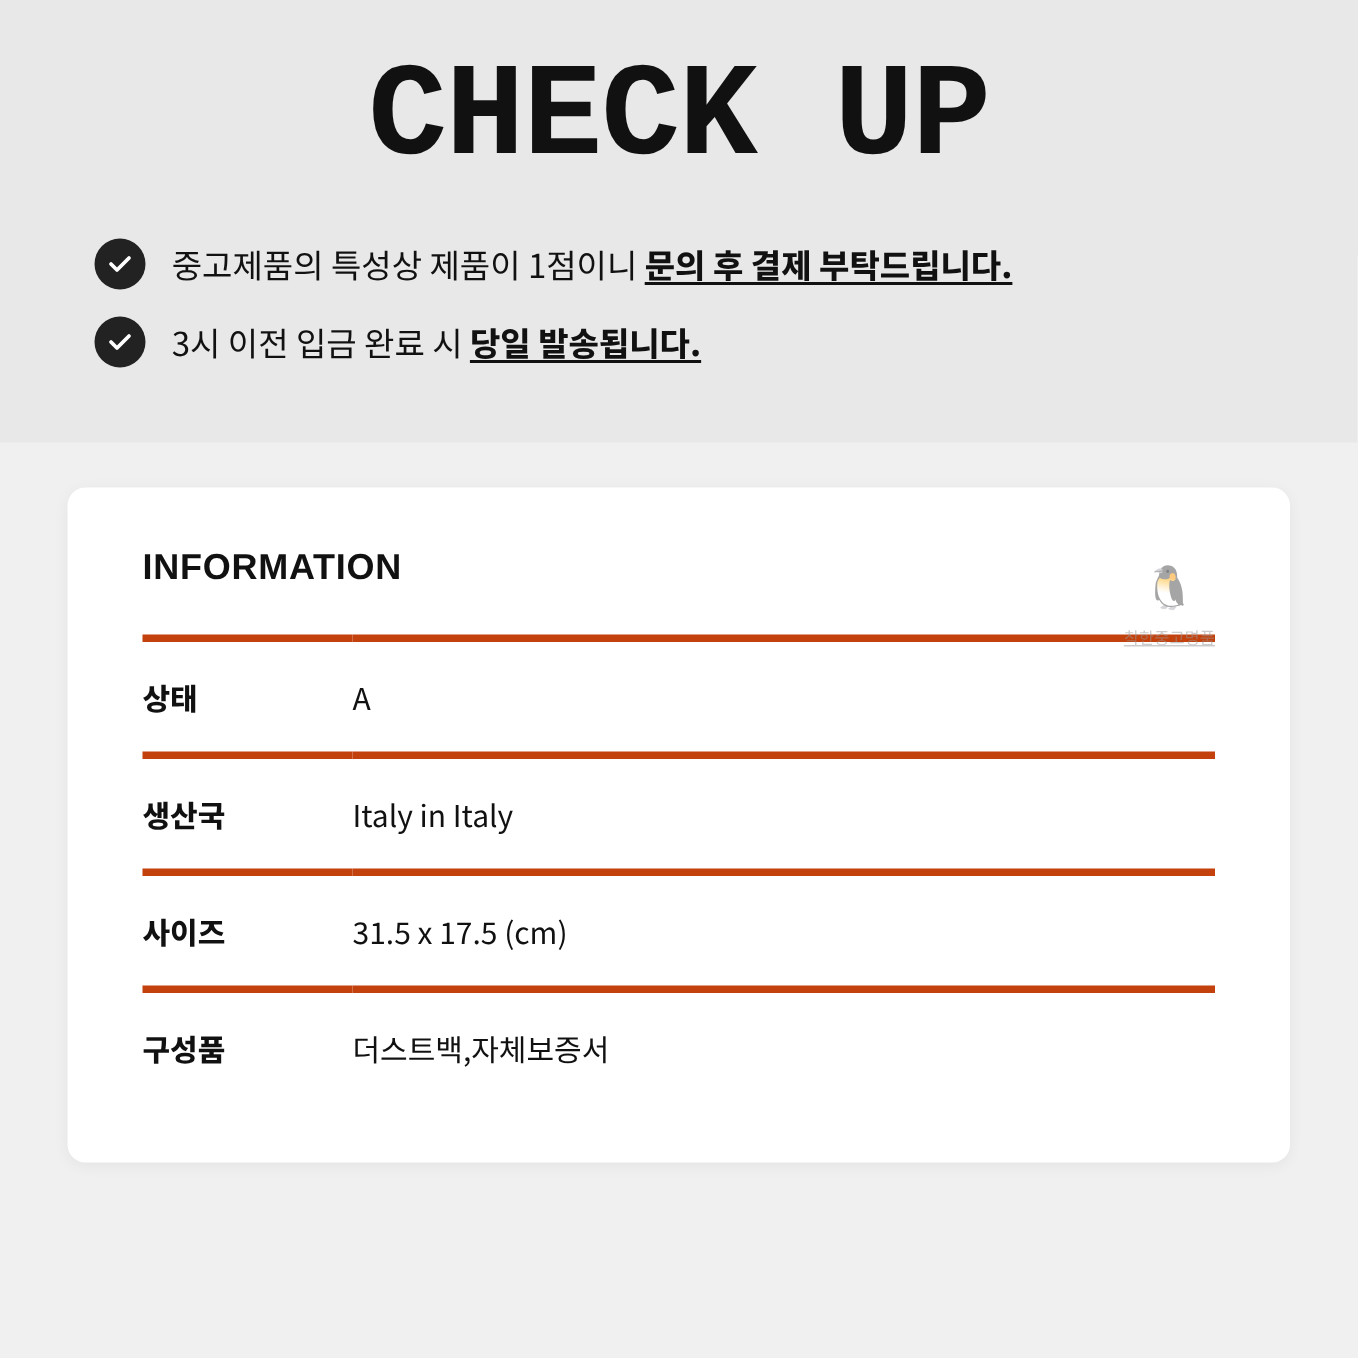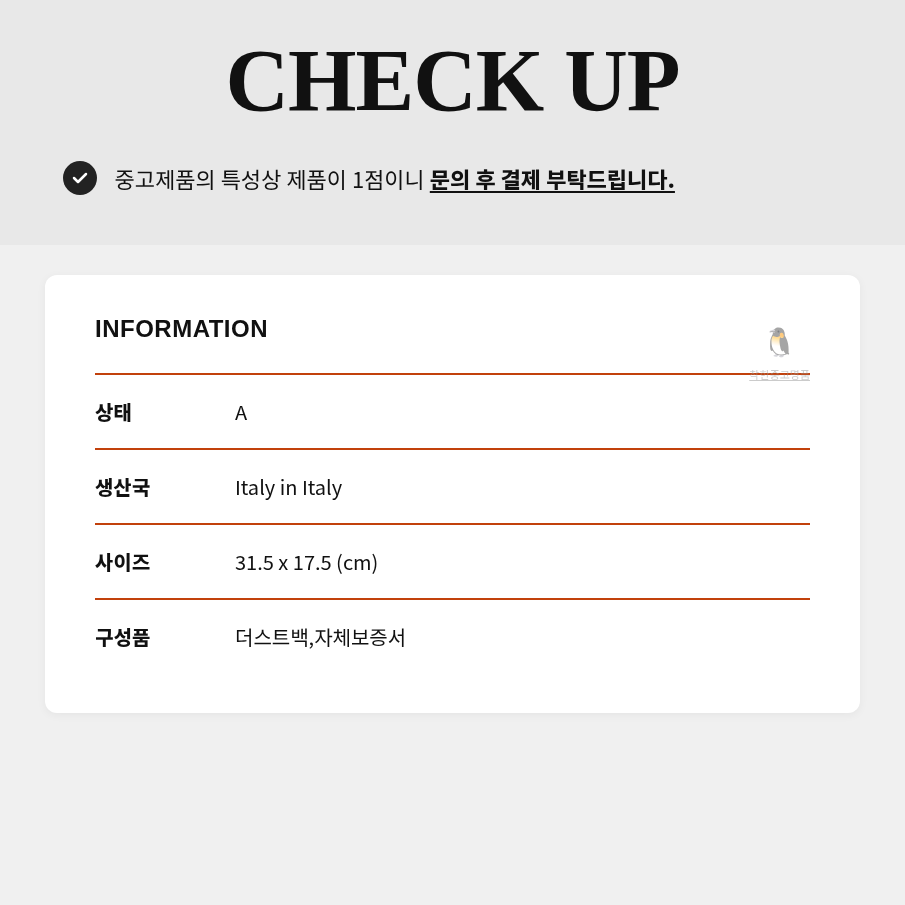--- a/index.html
+++ b/index.html
@@ -20,21 +20,21 @@
       padding: 30px 60px 50px 60px;
       text-align: center;
     }
 
     .main-title {
       font-size: 88px;
       font-weight: 900;
       color: #111;
       letter-spacing: -1px;
       margin-bottom: 30px;
-      font-family: Liberation Serif, serif;
+      font-family: Liberation Mono, monospace;
     }
 
     .checkup-items {
       text-align: center;
       display: inline-block;
       width: 100%;
       max-width: 780px;
     }
 
     .checkup-item {
@@ -116,21 +116,21 @@
       white-space: nowrap;
       text-decoration: underline;
     }
 
     .info-table {
       width: 100%;
       border-collapse: collapse;
     }
 
     .info-row {
-      border-top: 2px solid #c2410c;
+      border-top: 5px solid #c2410c;
     }
 
     .info-row:last-child {
       border-bottom: none;
     }
 
     .info-label {
       font-size: 20px;
       font-weight: 800;
       color: #111;
@@ -160,20 +160,30 @@
         <svg viewBox="0 0 18 18" fill="none" xmlns="http://www.w3.org/2000/svg">
           <polyline points="3,9 7,13 15,5" stroke="white" stroke-width="2.5" stroke-linecap="round" stroke-linejoin="round"></polyline>
         </svg>
       </span>
       <span class="item-text">
         중고제품의 특성상 제품이 1점이니 <strong>문의 후 결제 부탁드립니다.</strong>
       </span>
     </div>
 
     
+    <div class="checkup-item">
+      <span class="check-icon">
+        <svg viewBox="0 0 18 18" fill="none" xmlns="http://www.w3.org/2000/svg">
+          <polyline points="3,9 7,13 15,5" stroke="white" stroke-width="2.5" stroke-linecap="round" stroke-linejoin="round"></polyline>
+        </svg>
+      </span>
+      <span class="item-text">
+        3시 이전 입금 완료 시 <strong>당일 발송됩니다.</strong>
+      </span>
+    </div>
   </div>
 </div>
 
 <div class="info-section">
   <div class="info-card">
     <div class="info-title">INFORMATION</div>
 
     <div class="watermark">
       <span class="watermark-icon">🐧</span>
       <span class="watermark-text">착한중고명품</span>

